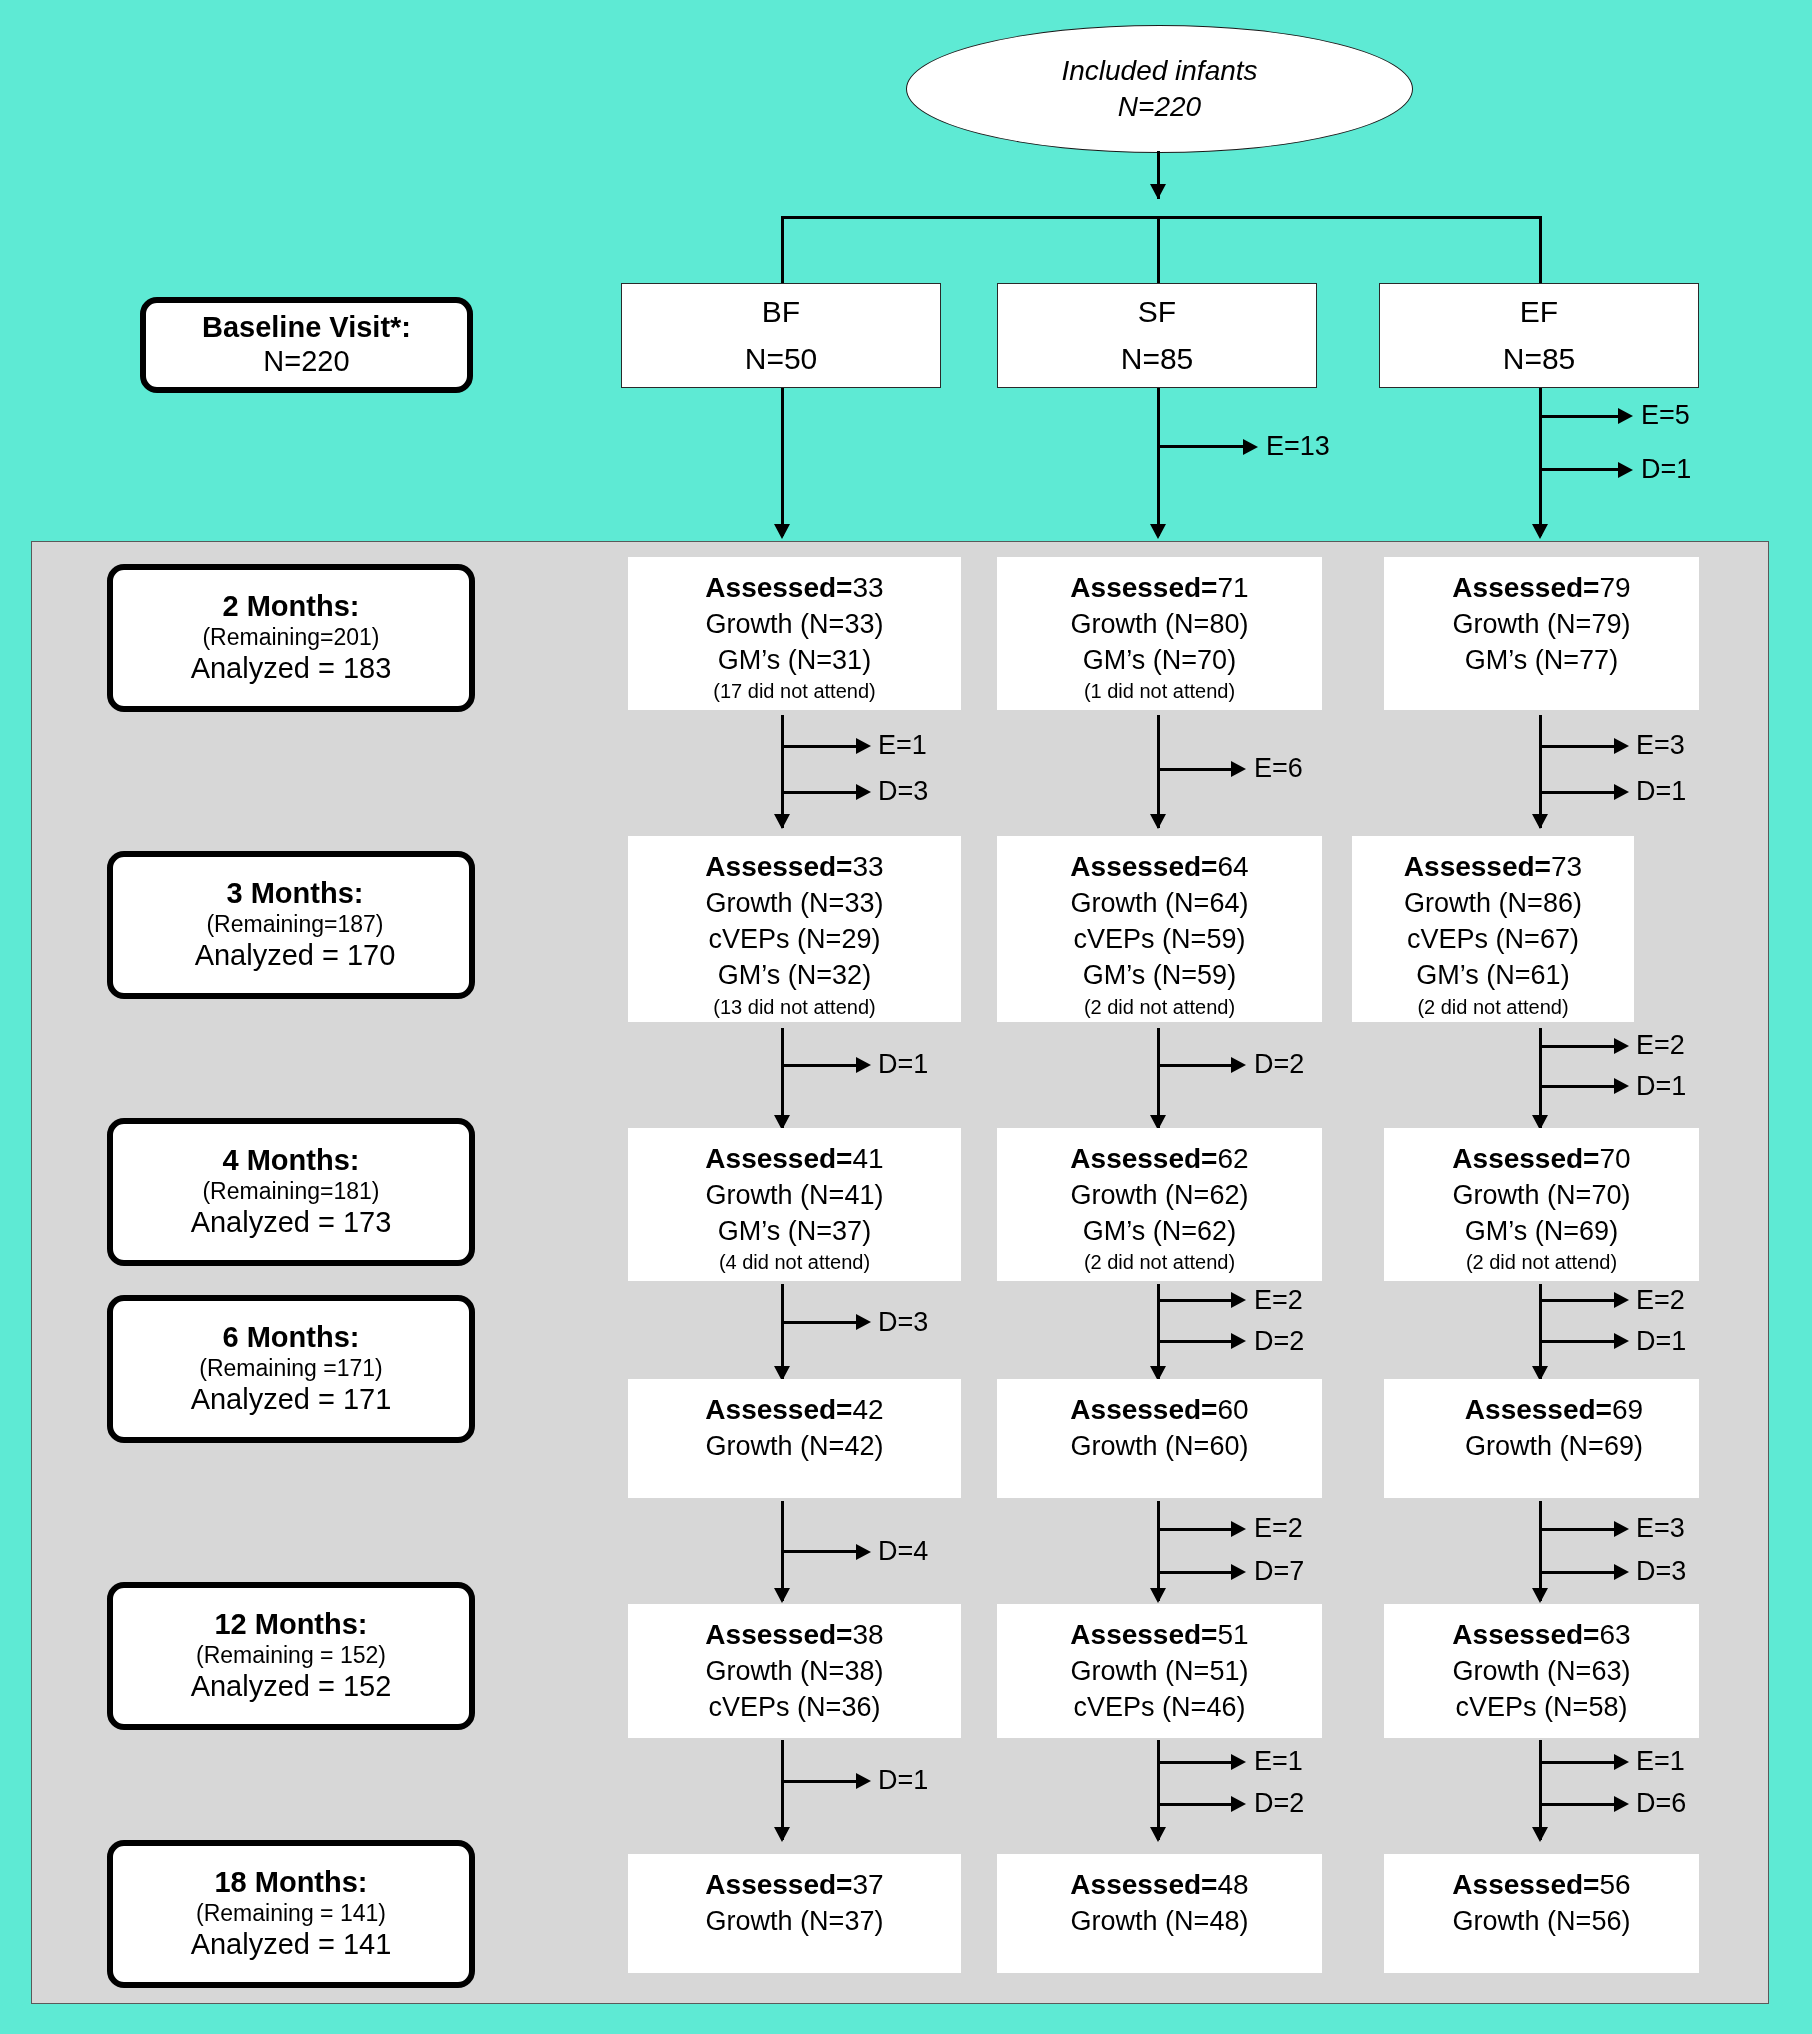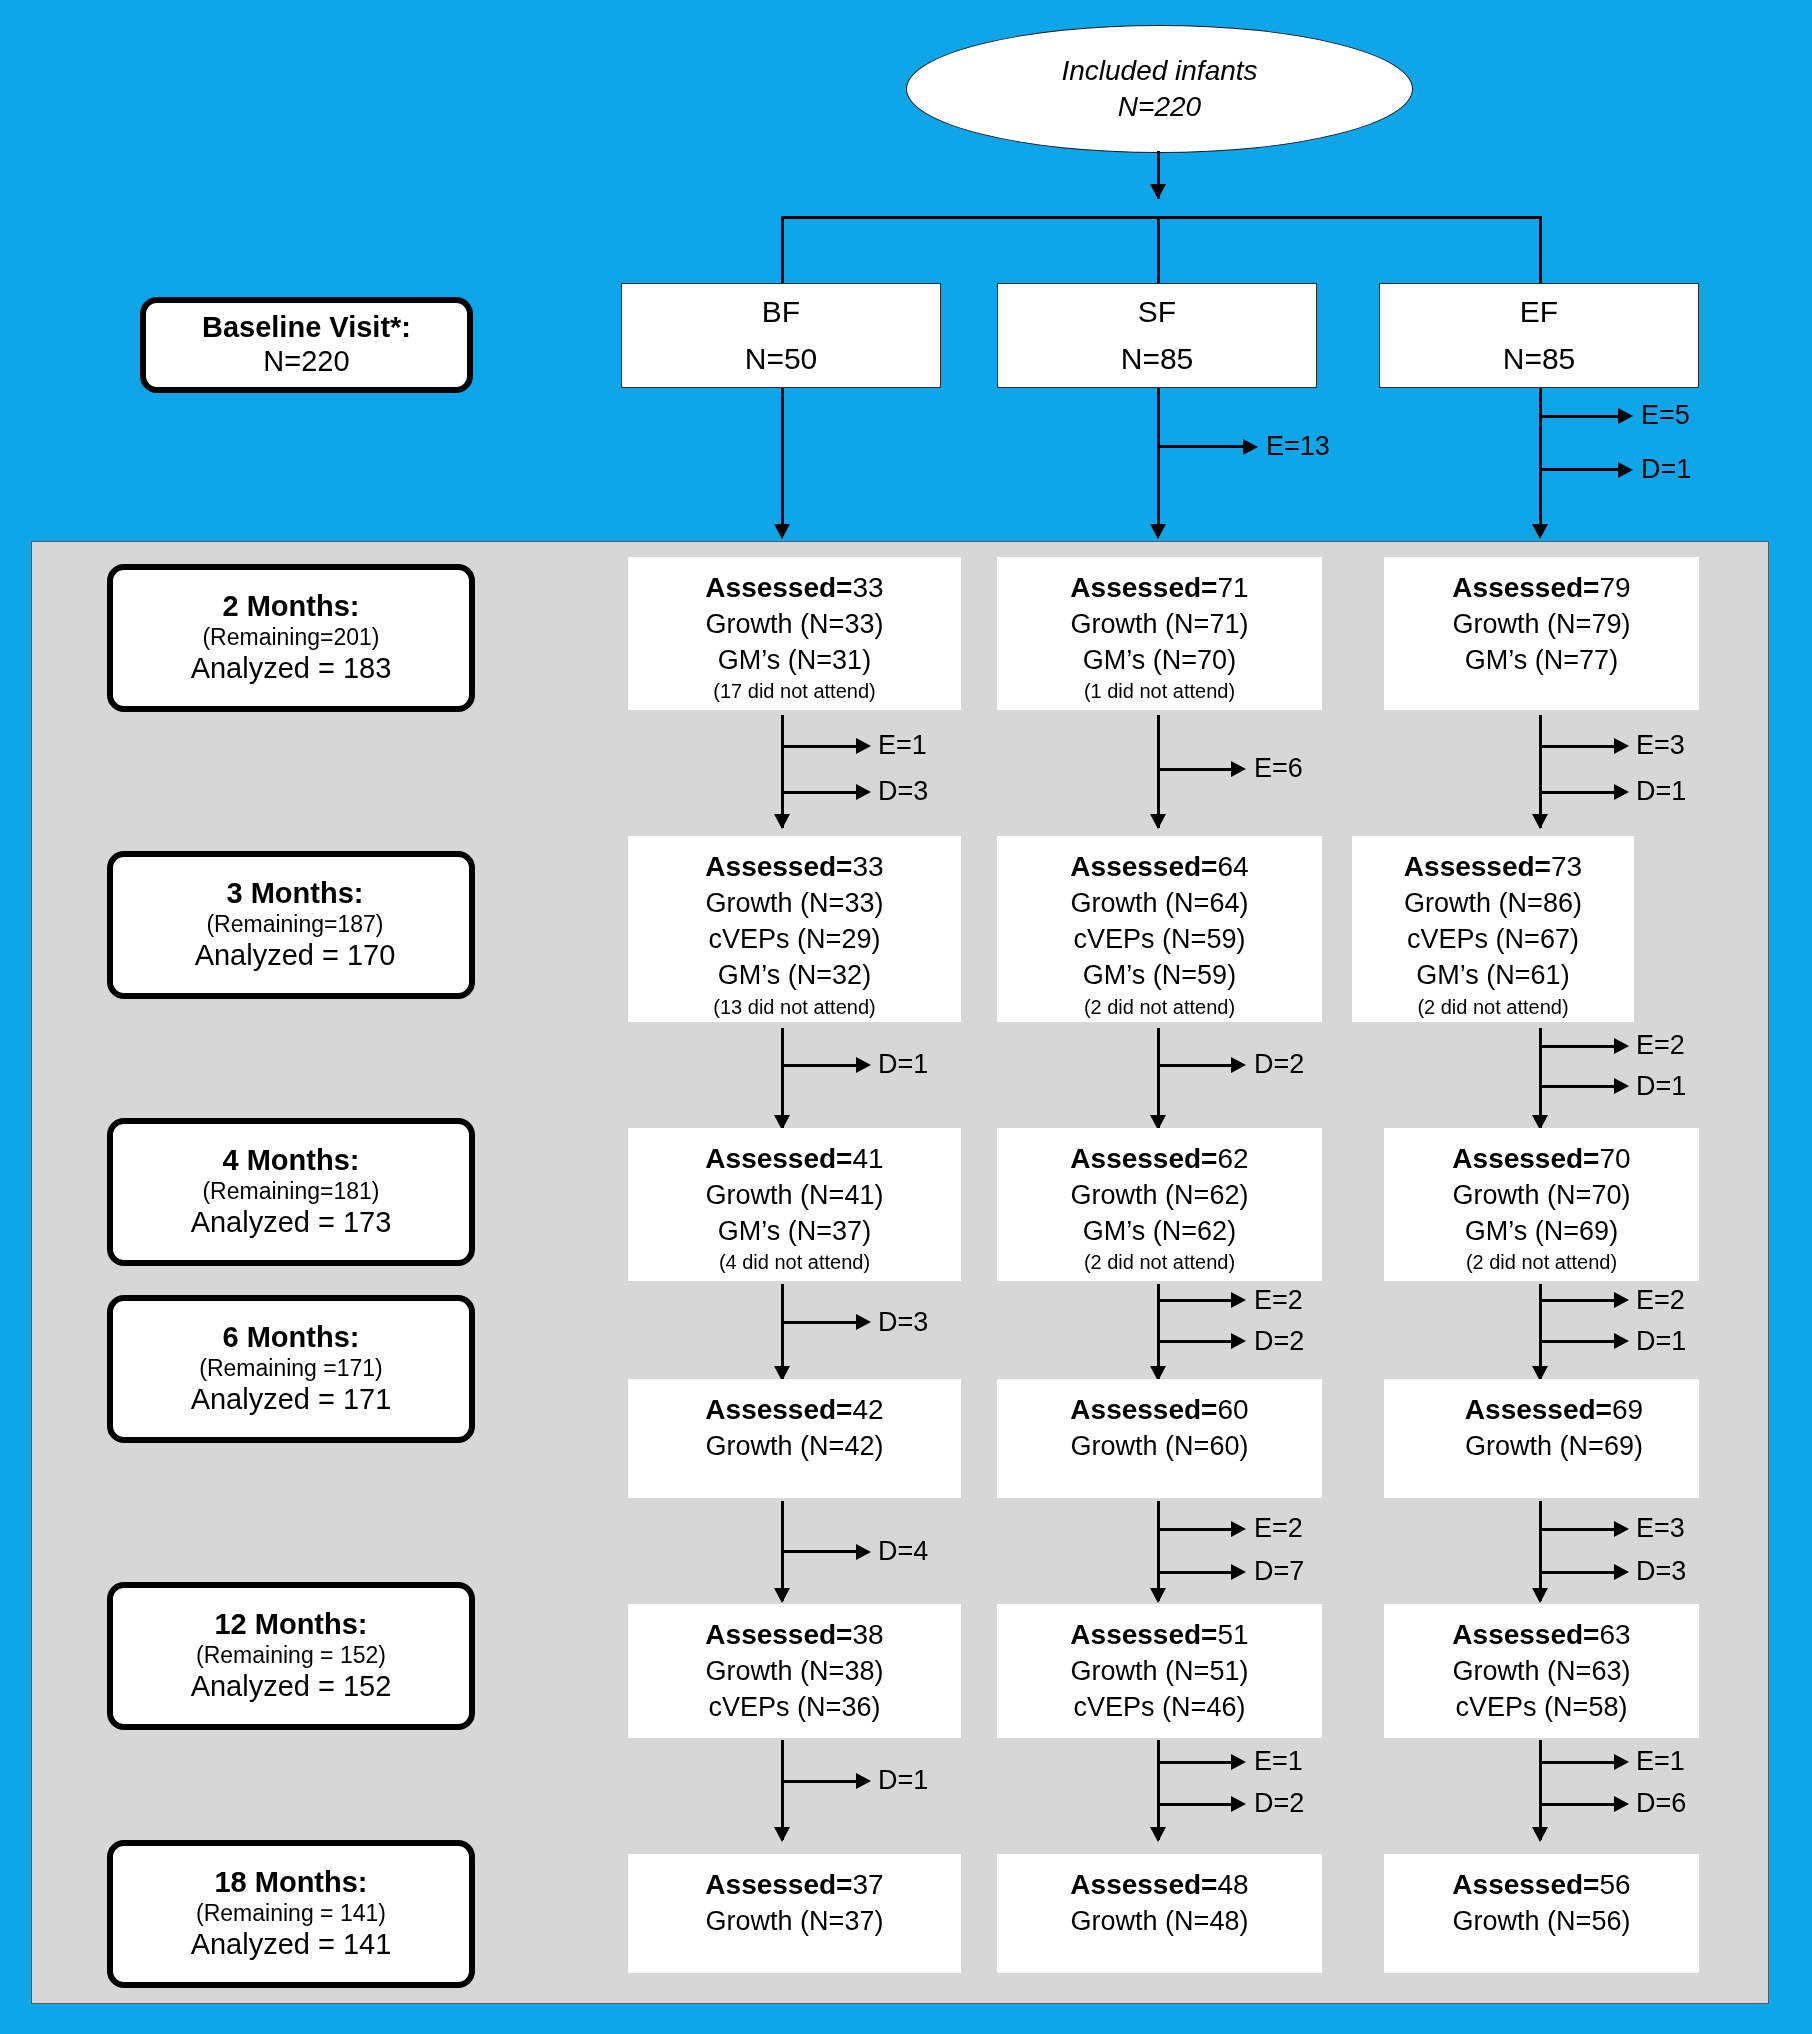--- a/index.html
+++ b/index.html
@@ -8,21 +8,21 @@
     background: #ffffff;
   }
   body {
     font-family: "Liberation Sans", sans-serif;
     color: #000000;
   }
   #canvas {
     position: relative;
     width: 1812px;
     height: 2034px;
-    background: #0ea5e9;
+    background: #5eead4;
     overflow: hidden;
   }
 
   
   .ellipse {
     position: absolute;
     left: 906px;
     top: 25px;
     width: 505px;
     height: 126px;
@@ -216,21 +216,21 @@
   </div>
 
   <div class="data-card" style="left:628px; top:557px; width:333px; height:153px;">
     <div class="card-assessed"><span>Assessed=</span><span class="val">33</span></div>
     <div class="card-line">Growth (N=33)</div>
     <div class="card-line">GM’s (N=31)</div>
     <div class="card-note">(17 did not attend)</div>
   </div>
   <div class="data-card" style="left:997px; top:557px; width:325px; height:153px;">
     <div class="card-assessed"><span>Assessed=</span><span class="val">71</span></div>
-    <div class="card-line">Growth (N=71)</div>
+    <div class="card-line">Growth (N=80)</div>
     <div class="card-line">GM’s (N=70)</div>
     <div class="card-note">(1 did not attend)</div>
   </div>
   <div class="data-card" style="left:1384px; top:557px; width:315px; height:153px;">
     <div class="card-assessed"><span>Assessed=</span><span class="val">79</span></div>
     <div class="card-line">Growth (N=79)</div>
     <div class="card-line">GM’s (N=77)</div>
   </div>
 
   <div class="vline" style="left:781px; top:715px; height:113px;"></div>

